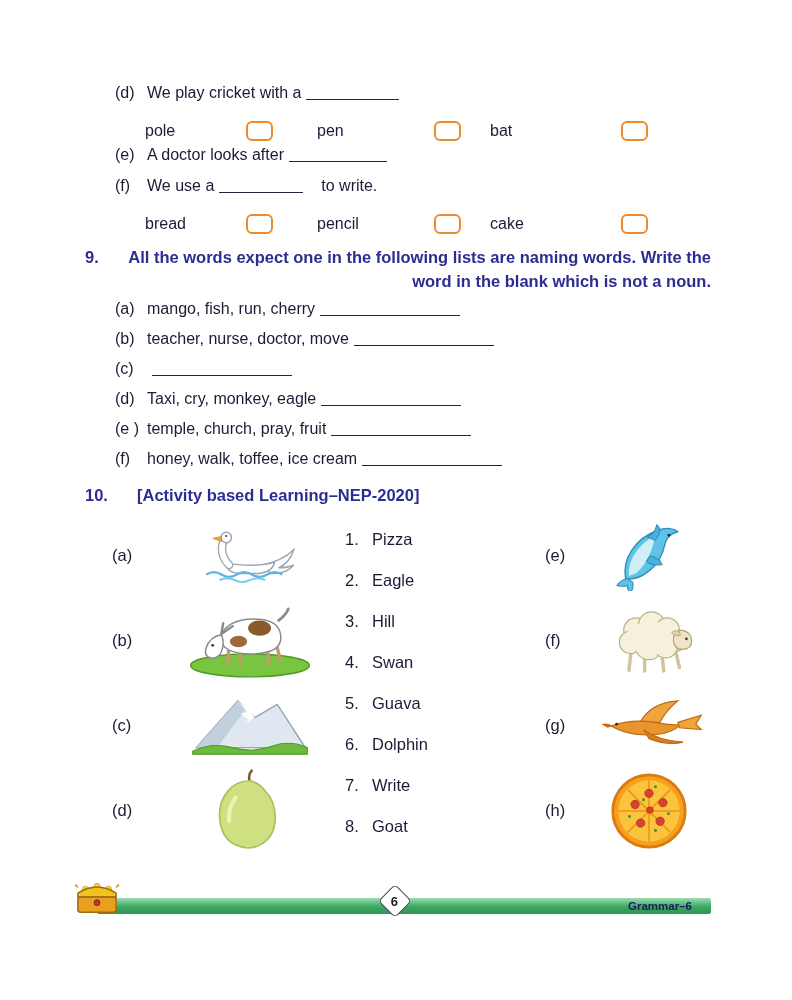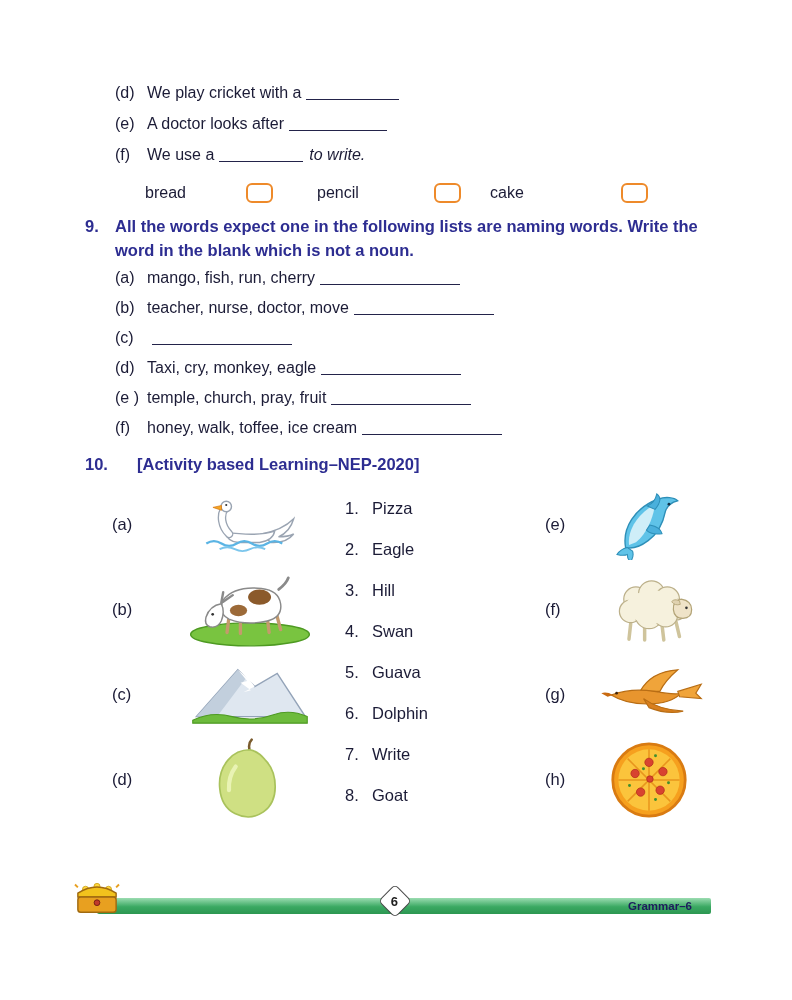--- a/index.html
+++ b/index.html
@@ -9,30 +9,30 @@
     font-family:"Liberation Sans", sans-serif; color:#1b1b36; overflow:hidden;
     font-size:16px;
   }
   .content { position:absolute; left:85px; top:84px; width:626px; }
 
   
   .frow { display:flex; align-items:baseline; height:31px; padding-left:30px; }
   .flabel { width:32px; flex:none; }
   .blank { display:inline-block; border-bottom:1.6px solid #23234a; height:13px; margin-left:5px; position:relative; top:2px; }
   .b93 { width:93px; } .b98 { width:98px; } .b84 { width:84px; } .b140 { width:140px; }
-  .suffix { margin-left:6px;font-style:italic; }
+  .suffix { margin-left:18px; }
 
   .orow { display:grid; grid-template-columns:101px 71px 117px 56px 131px 28px; align-items:center; height:31px; padding-left:60px; }
   .cbox { width:27px; height:20px; border:2px solid #ee8a2a; border-radius:6px; background:#fff; justify-self:start; }
 
   
   .qhead { display:flex; font-weight:bold; color:#2d2d91; font-size:16.5px; line-height:24px; }
   .q9head { margin-top:6px; }
   .qnum { width:30px; flex:none; }
-  .q9text { width:596px; }
+  .q9text { width:596px;text-align:right; }
   .q9items { margin-top:7px; padding-left:30px; }
   .q9row { display:flex; align-items:baseline; height:30px; }
   .ilabel { width:32px; flex:none; }
 
   
   .q10head { margin-top:3px; align-items:flex-end; }
   .q10num { width:33px; flex:none; }
   .q10tag { margin-left:19px; }
   .q10body { display:flex; margin-top:6px; }
   .colL { width:260px; padding-left:27px; }
@@ -59,20 +59,28 @@
 
 <div class="page">
   <div class="content">
 
     <section>
 
       <div class="frow">
         <span class="flabel">(d)</span>
         <span>We play cricket with a</span>
         <span class="blank b93"></span>
+      </div>
+      <div class="orow">
+        <span class="opt">pole</span>
+        <span class="cbox"></span>
+        <span class="opt">pen</span>
+        <span class="cbox"></span>
+        <span class="opt">bat</span>
+        <span class="cbox"></span>
       </div>
 
       <div class="frow">
         <span class="flabel">(e)</span>
         <span>A doctor looks after</span>
         <span class="blank b98"></span>
       </div>
 
       <div class="frow">
         <span class="flabel">(f)</span>

